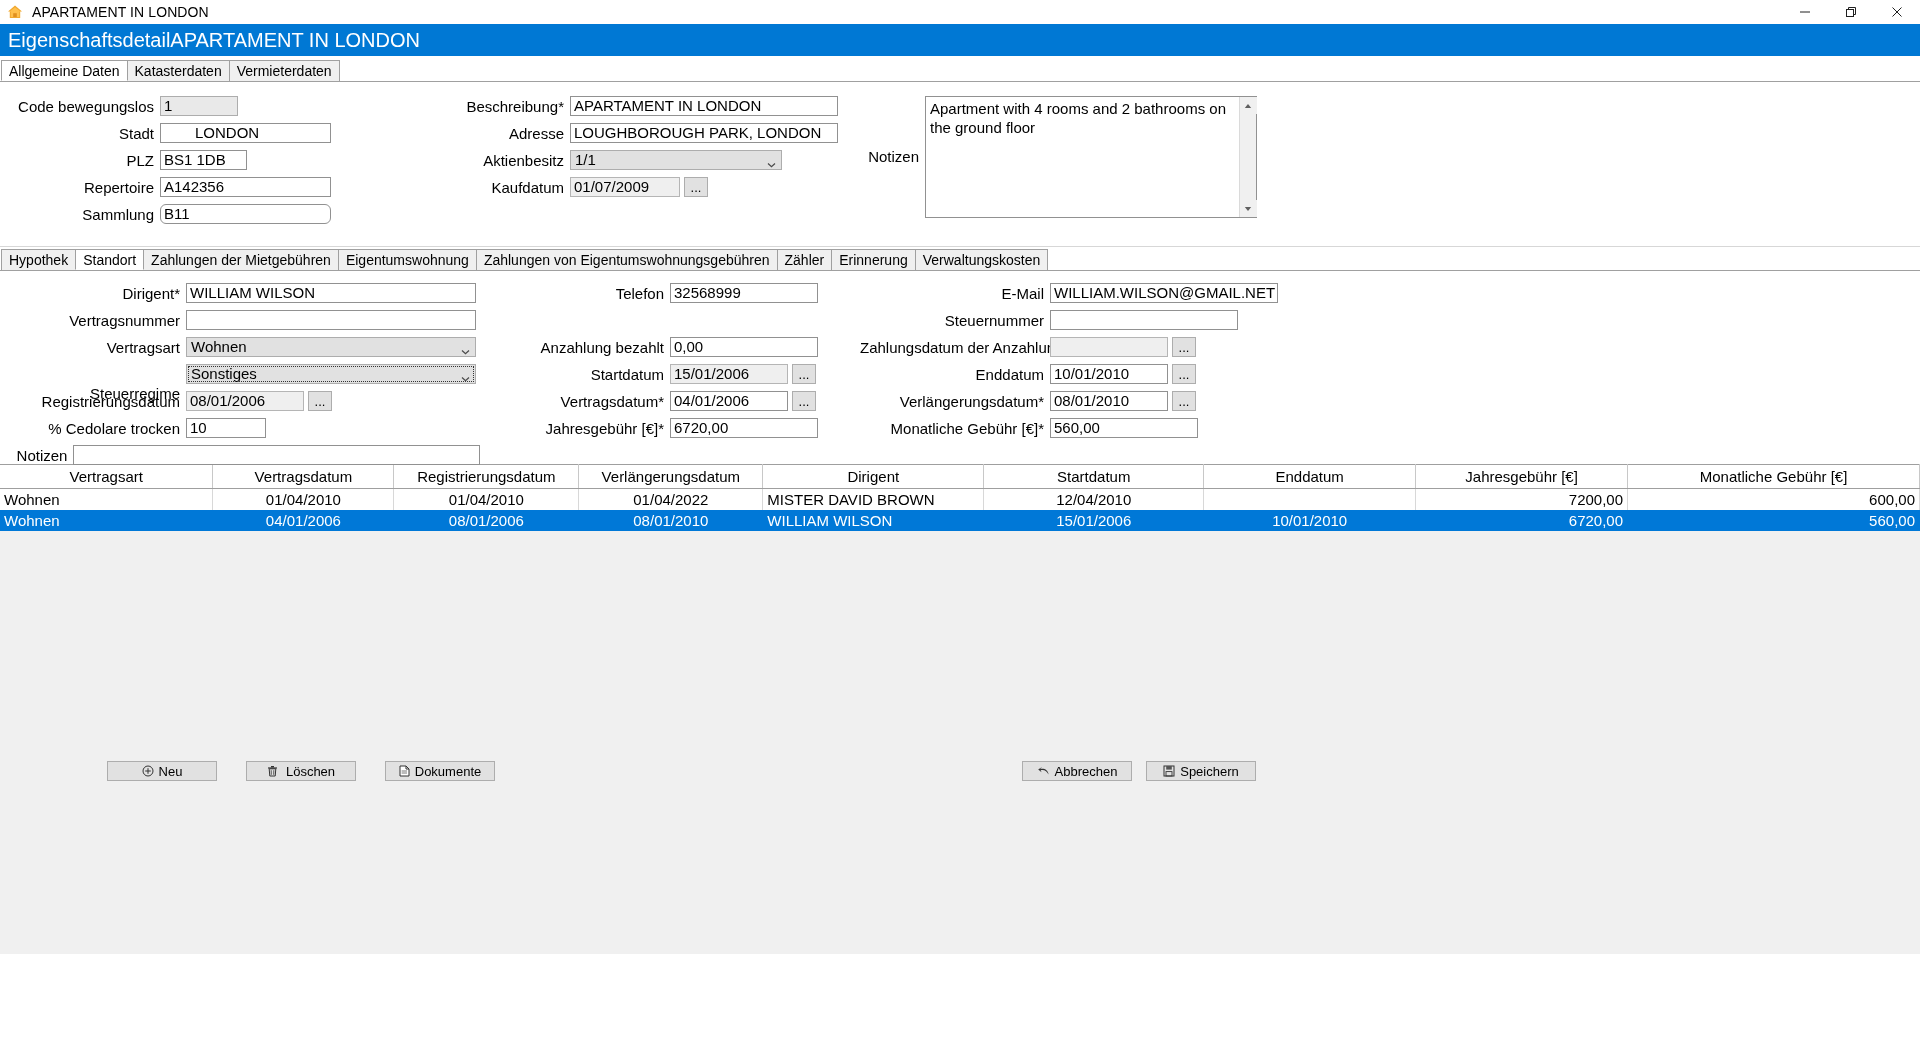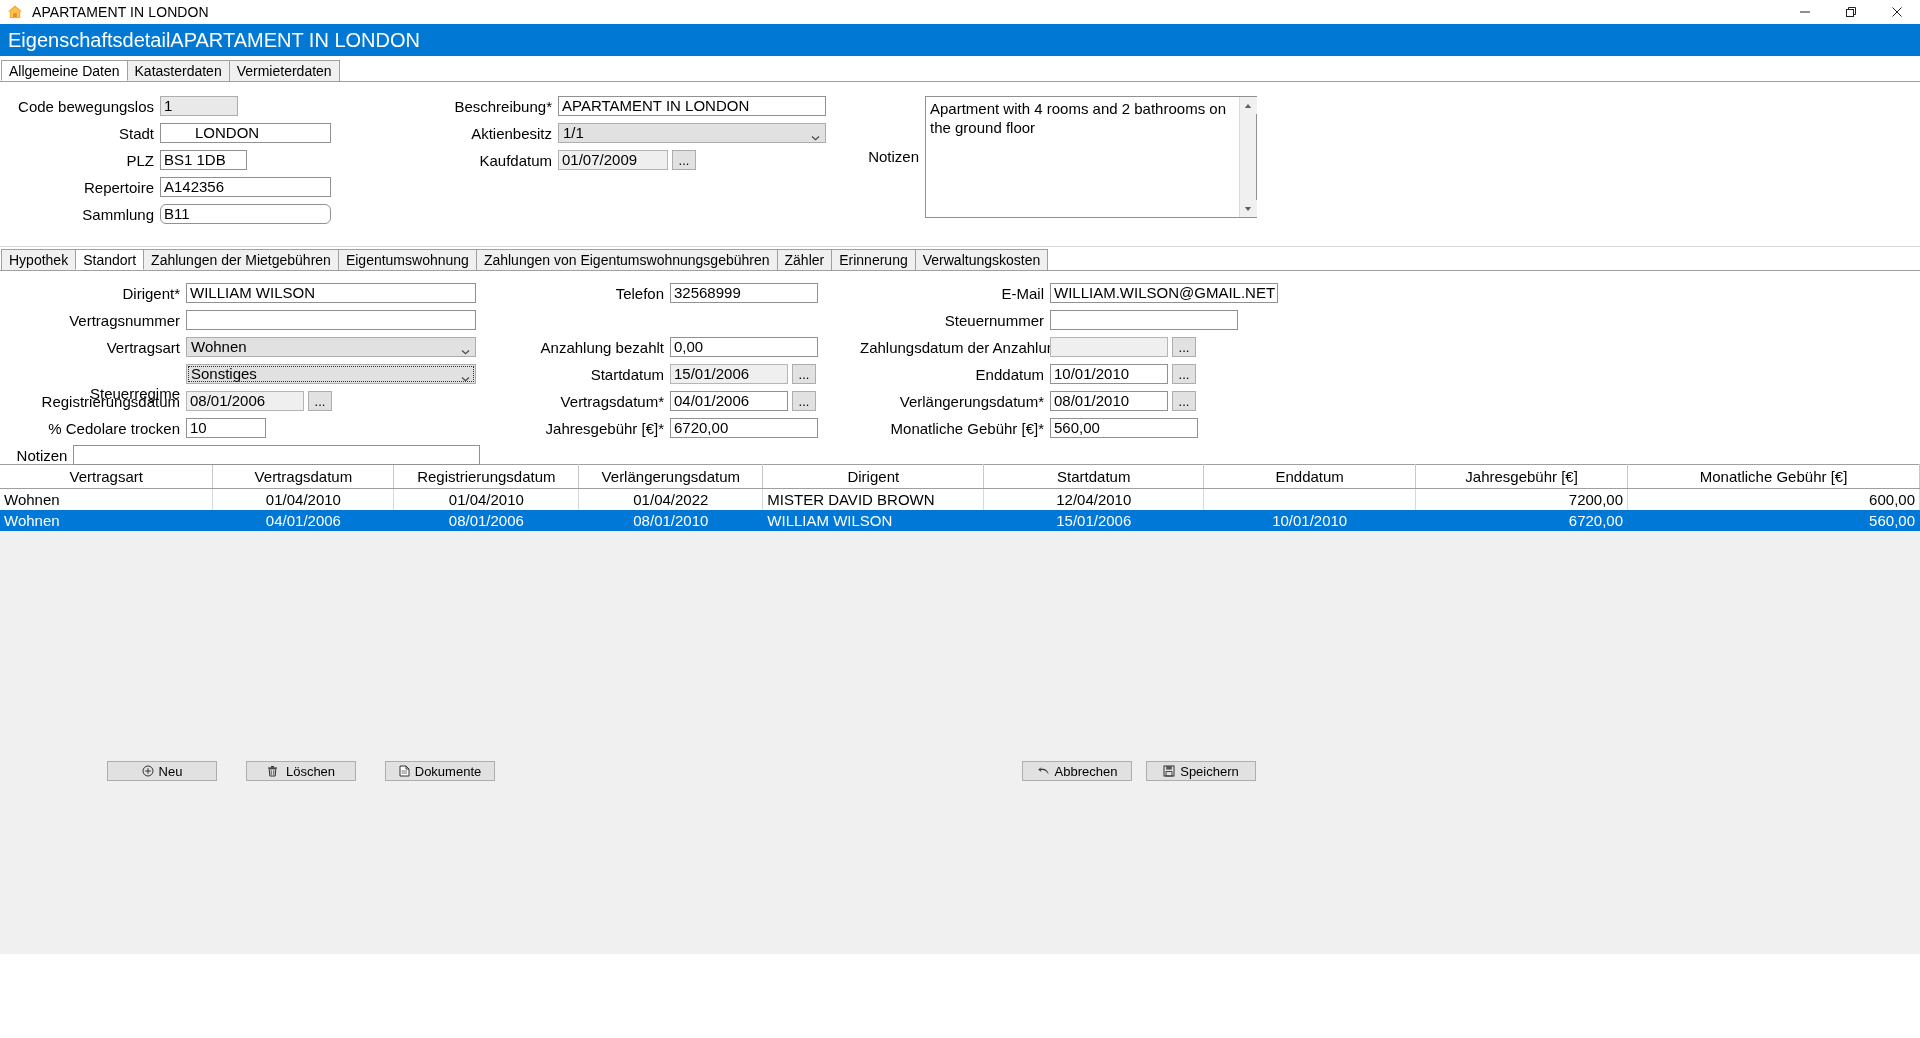--- a/index.html
+++ b/index.html
@@ -297,28 +297,32 @@
     <div class="frow">
       <div class="flabel" style="width:160px;">Repertoire</div>
       <div class="finput" style="width:171px;">A142356</div>
     </div>
     <div class="frow">
       <div class="flabel" style="width:160px;">Sammlung</div>
       <div class="finput" style="width:171px;border-radius:6px;">B11</div>
     </div>
   </div>
 
-  <div style="position:absolute; left:400px; top:14px; width:480px;">
+  <div style="position:absolute; left:412px; top:14px; width:480px;">
     <div class="frow">
       <div class="flabel" style="width:158px;">Beschreibung*</div>
       <div class="finput" style="width:268px;">APARTAMENT IN LONDON</div>
     </div>
     <div class="frow">
+      <div class="flabel" style="width:158px;">Adresse</div>
+      <div class="finput" style="width:268px;">LOUGHBOROUGH PARK, LONDON</div>
+    </div>
+    <div class="frow">
       <div class="flabel" style="width:158px;">Aktienbesitz</div>
-      <div class="fselect" style="width:268px;">
+      <div class="fselect" style="width:212px;">
         <span>1/1</span>
         <span class="chev">
           <svg width="9" height="9" viewBox="0 0 9 9">
               <path d="M1 3 L4.5 6.3 L8 3" fill="none" stroke="#4a4a4a" stroke-width="1.2"></path>
             </svg>
         </span>
       </div>
     </div>
     <div class="frow">
       <div class="flabel" style="width:158px;">Kaufdatum</div>

